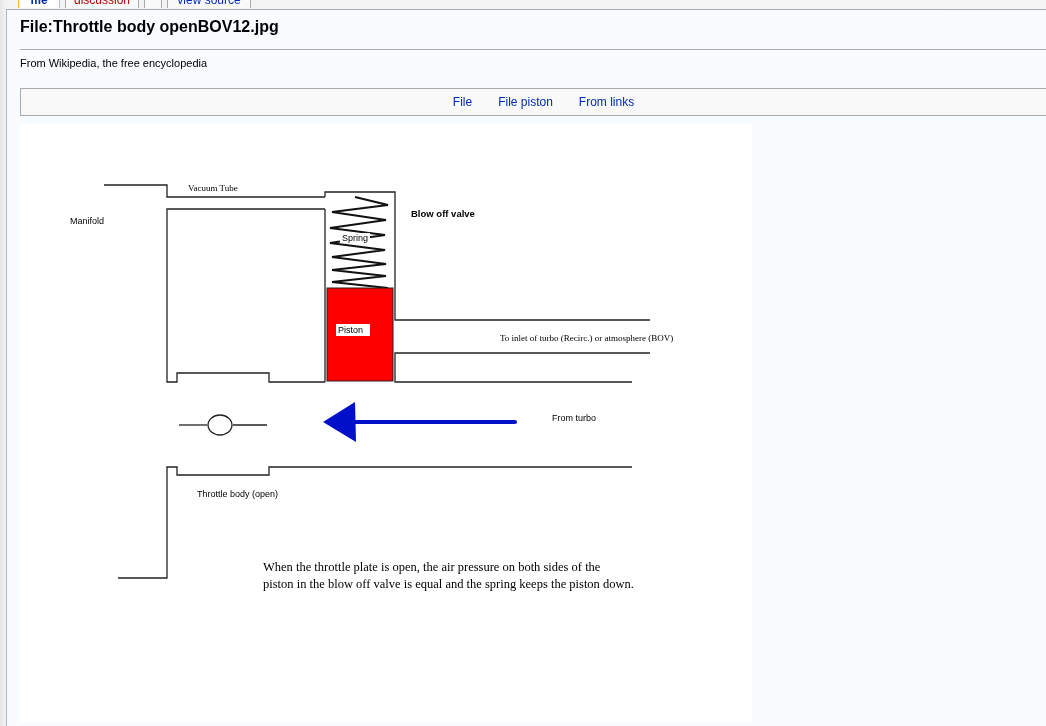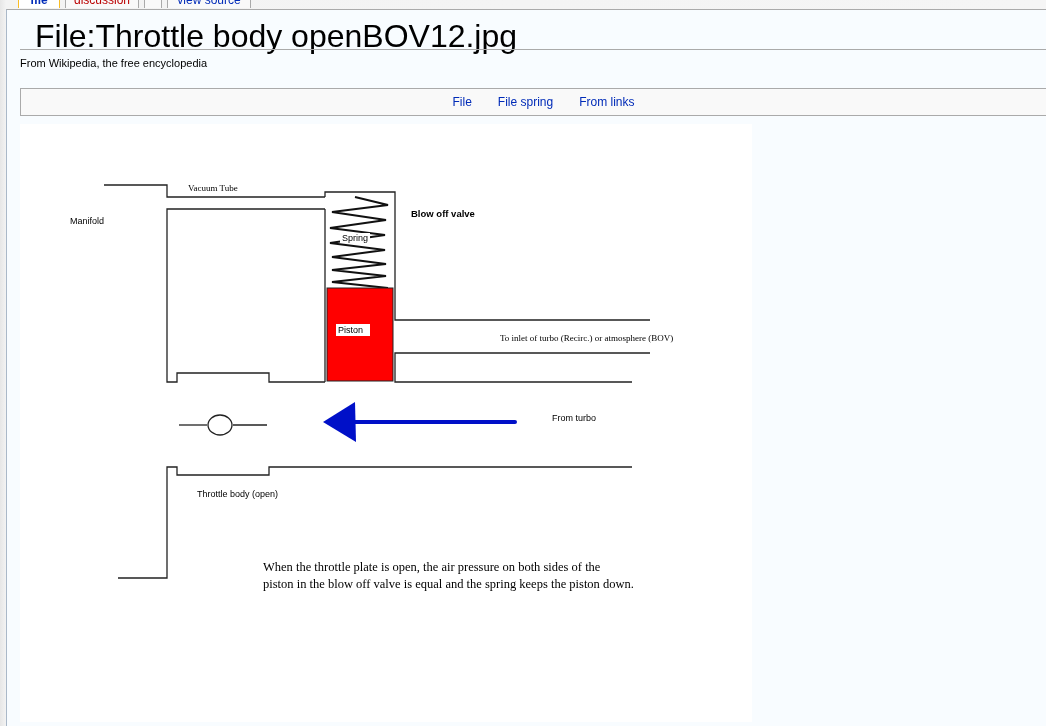--- a/index.html
+++ b/index.html
@@ -30,22 +30,22 @@
     }
     .tab.red { color: #ba0000; width: 74px; padding: 0; }
     .tab.blank { width: 18px; padding: 0; }
     .tab.vs { width: 84px; padding: 0; }
     .content {
       position: absolute; left: 6px; top: 9px; width: 1046px; height: 720px;
       background: #f8fcff;
       border-left: 1px solid #aab8c8; border-top: 1px solid #aaaaaa;
     }
     .title {
-      position: absolute; left: 28px; top: 8px;
-      font-size: 32px; color: #000; font-weight: normal;
+      position: absolute; left: 13px; top: 8px;
+      font-size: 16px; color: #000; font-weight: bold;
       white-space: nowrap;
     }
     .title-rule {
       position: absolute; left: 13px; top: 39px; width: 1030px; height: 1px; background: #aaaaaa;
     }
     .subtitle {
       position: absolute; left: 13px; top: 47px;
       font-size: 11px; color: #000;
     }
     .filetoc {
@@ -85,21 +85,21 @@
 </div>
 
 <div class="content">
   <h1 class="title" style="margin:0">File:Throttle body openBOV12.jpg</h1>
   <div class="title-rule"></div>
   <div class="subtitle">From Wikipedia, the free encyclopedia</div>
 
   <div class="filetoc">
     <div class="filetoc-links">
       <span>File</span>
-      <span>File spring</span>
+      <span>File piston</span>
       <span>From links</span>
     </div>
   </div>
 </div>
 
 <div class="image-area">
   <svg width="732" height="598" viewBox="20 124 732 598">
     <g stroke="#222" stroke-width="1.3" fill="none">
 
       <polyline points="104,185 167,185 167,197 325,197"></polyline>

